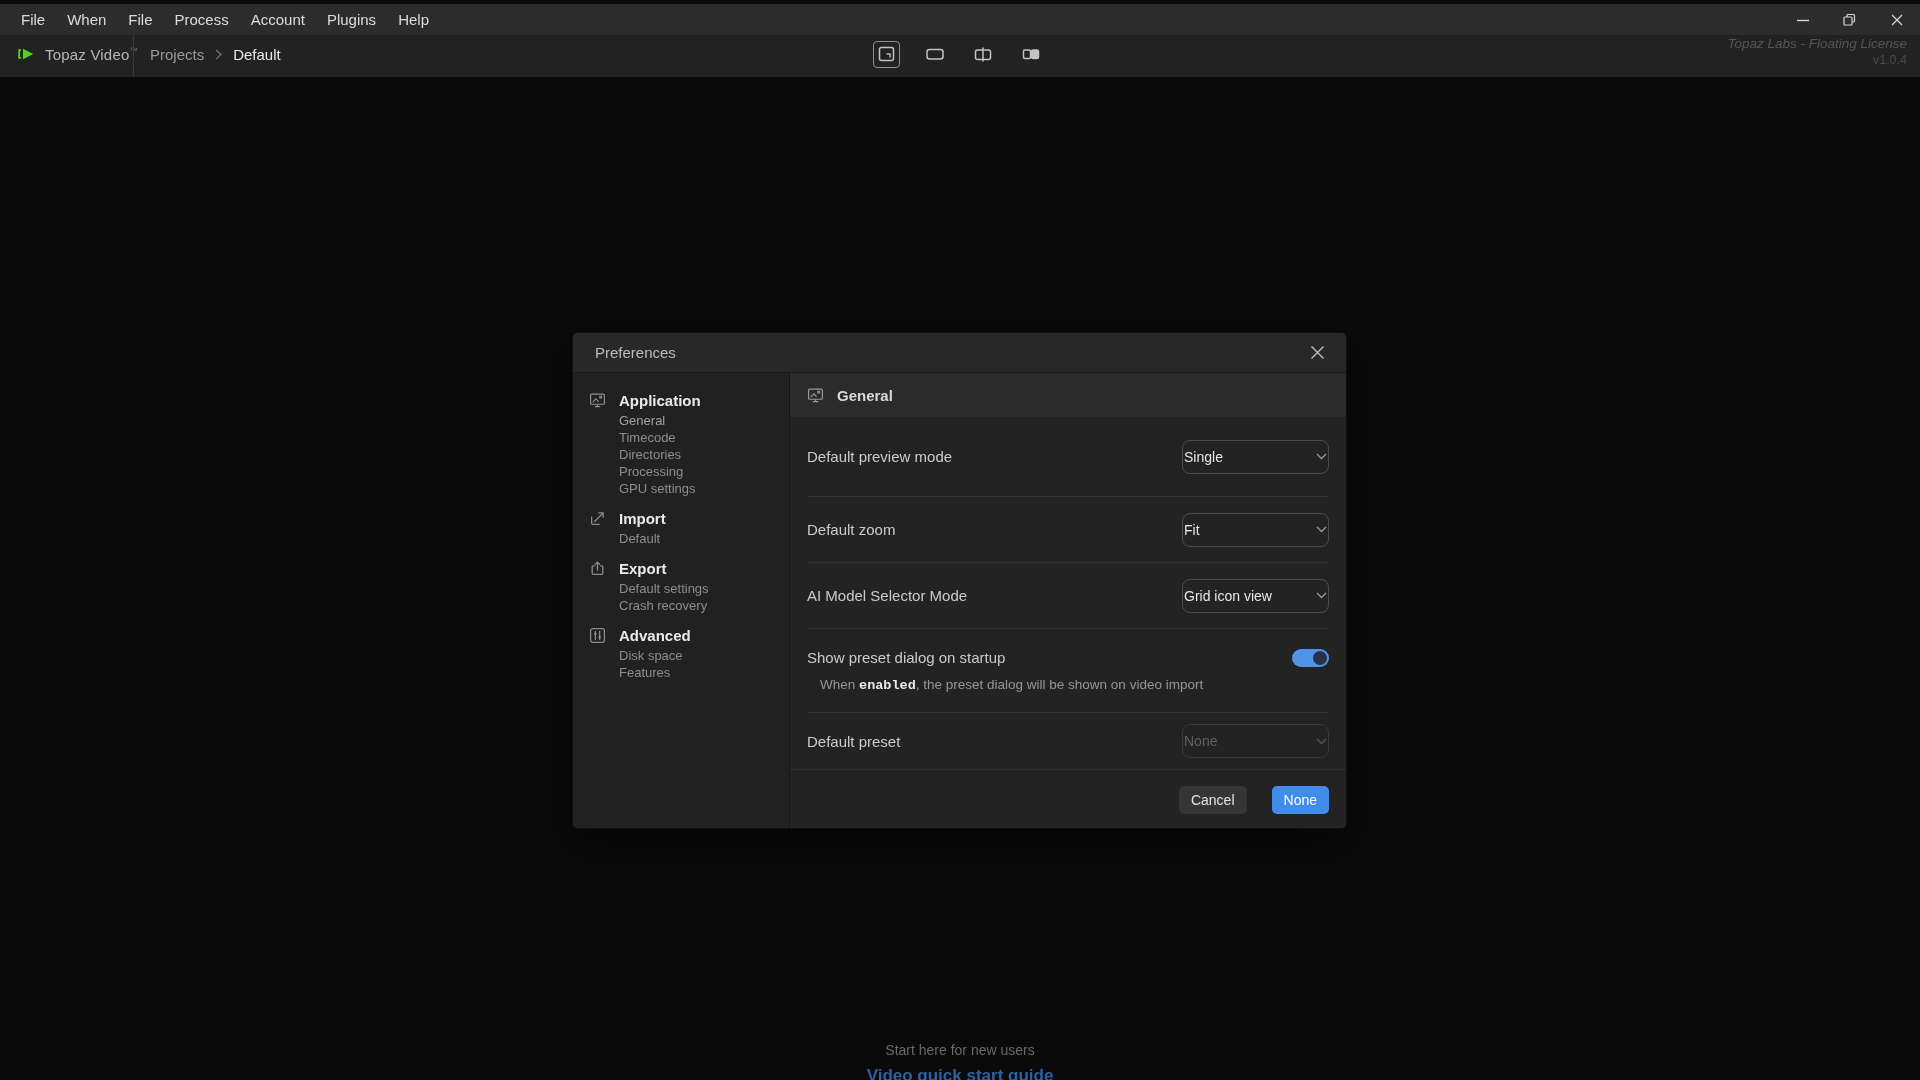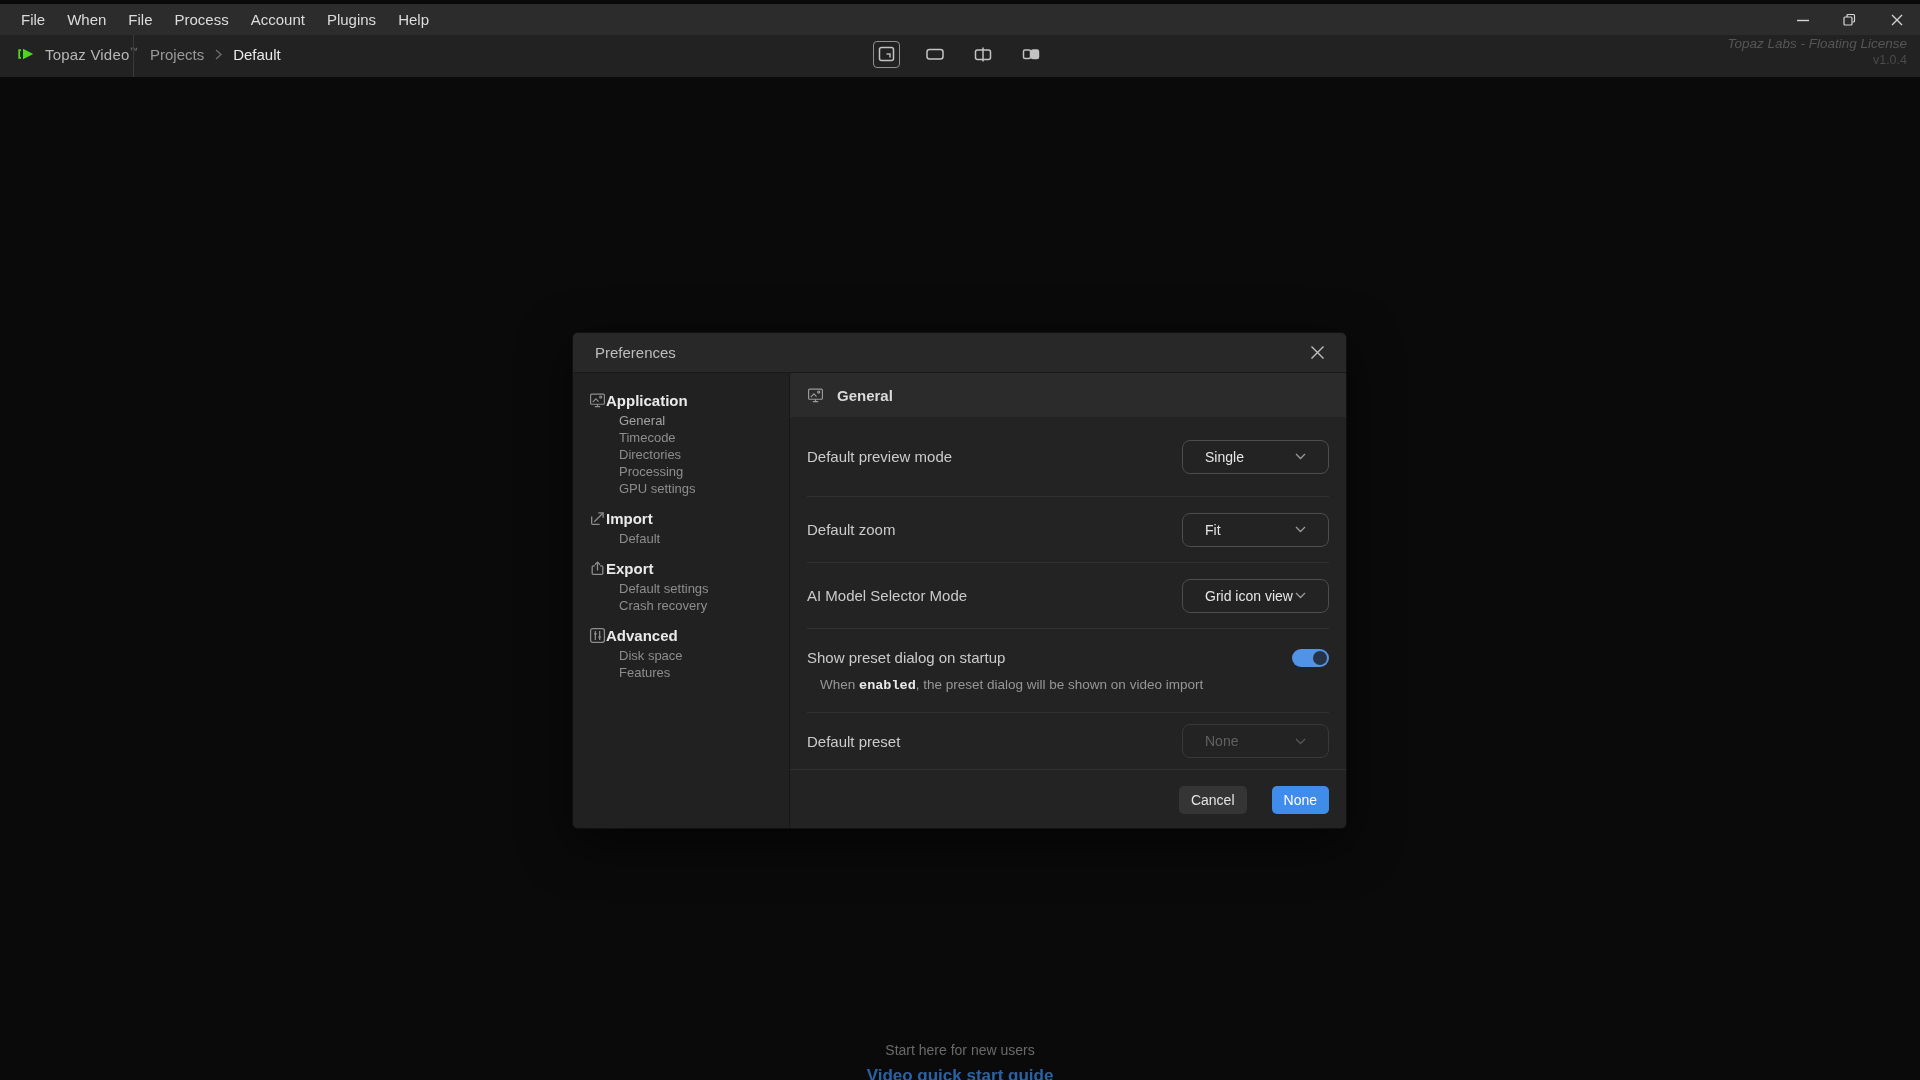--- a/index.html
+++ b/index.html
@@ -54,21 +54,21 @@
                 display:flex; align-items:center; justify-content:space-between; padding:0 18px 0 22px; }
   .dlg-title { font-size:15px; color:#bdbdbd; }
   .dlg-close { width:22px; height:22px; display:flex; align-items:center; justify-content:center;
                color:#c0c0c0; cursor:pointer; }
   .dlg-body { flex:1; display:flex; min-height:0; }
 
   
   .sb { width:217px; flex:0 0 217px; background:#212121; border-right:1px solid #171717;
         padding:18px 0 0 16px; }
   .sb-section { margin-bottom:12px; }
-  .sb-head { display:flex; align-items:flex-start; cursor:pointer; }
+  .sb-head { display:flex; align-items:flex-start; gap:13px; cursor:pointer; }
   .sb-head .sb-ic { color:#8d8d8d; flex:0 0 17px; margin-top:1px; }
   .sb-head .sb-lbl { font-size:15px; font-weight:bold; color:#eaeaea; line-height:20px; }
   .sb-items { margin:1px 0 0 30px; }
   .sb-item { font-size:13px; color:#8d8d8d; line-height:17px; cursor:pointer; }
   .sb-item.active { color:#a2a2a2; }
 
   
   .content { flex:1; display:flex; flex-direction:column; background:#232323; min-width:0; }
   .content-header { height:44px; flex:0 0 44px; background:#2b2b2b; display:flex;
                     align-items:center; gap:13px; padding:0 17px; }
@@ -82,21 +82,21 @@
   .pref-row.h56 { height:56px; border-bottom:none; }
   .pref-row-multi { height:84px; border-bottom:1px solid #313131;
                     display:flex; flex-direction:column; justify-content:center; gap:10px; }
   .row-main { display:flex; align-items:center; justify-content:space-between; }
   .row-label { font-size:15px; color:#cbcbcb; }
   .row-desc { padding-left:13px; font-size:13.5px; color:#969696; }
   .row-desc b { color:#e9e9e9;font-family:Liberation Mono, monospace; }
 
   .dropdown { width:147px; height:34px; border:1px solid #4d4d4d; border-radius:8px;
               background:#232323; display:flex; align-items:center; justify-content:space-between;
-              padding:0 22px; cursor:pointer; }
+              padding:0 1px; cursor:pointer; }
   .dropdown .dd-val { font-size:14px; color:#e6e6e6; }
   .dropdown .dd-chev { color:#9a9a9a; display:flex; }
   .dropdown.disabled { border-color:#393939; cursor:default;text-align:center; }
   .dropdown.disabled .dd-val { color:#616161; }
   .dropdown.disabled .dd-chev { color:#565656; }
 
   .toggle { width:37px; height:18px; border-radius:10px; background:#5193e6;
             position:relative; cursor:pointer; flex:0 0 37px; }
   .toggle .knob { position:absolute; right:2px; top:2px; width:14px; height:14px;
                   border-radius:50%; background:#273345; }

